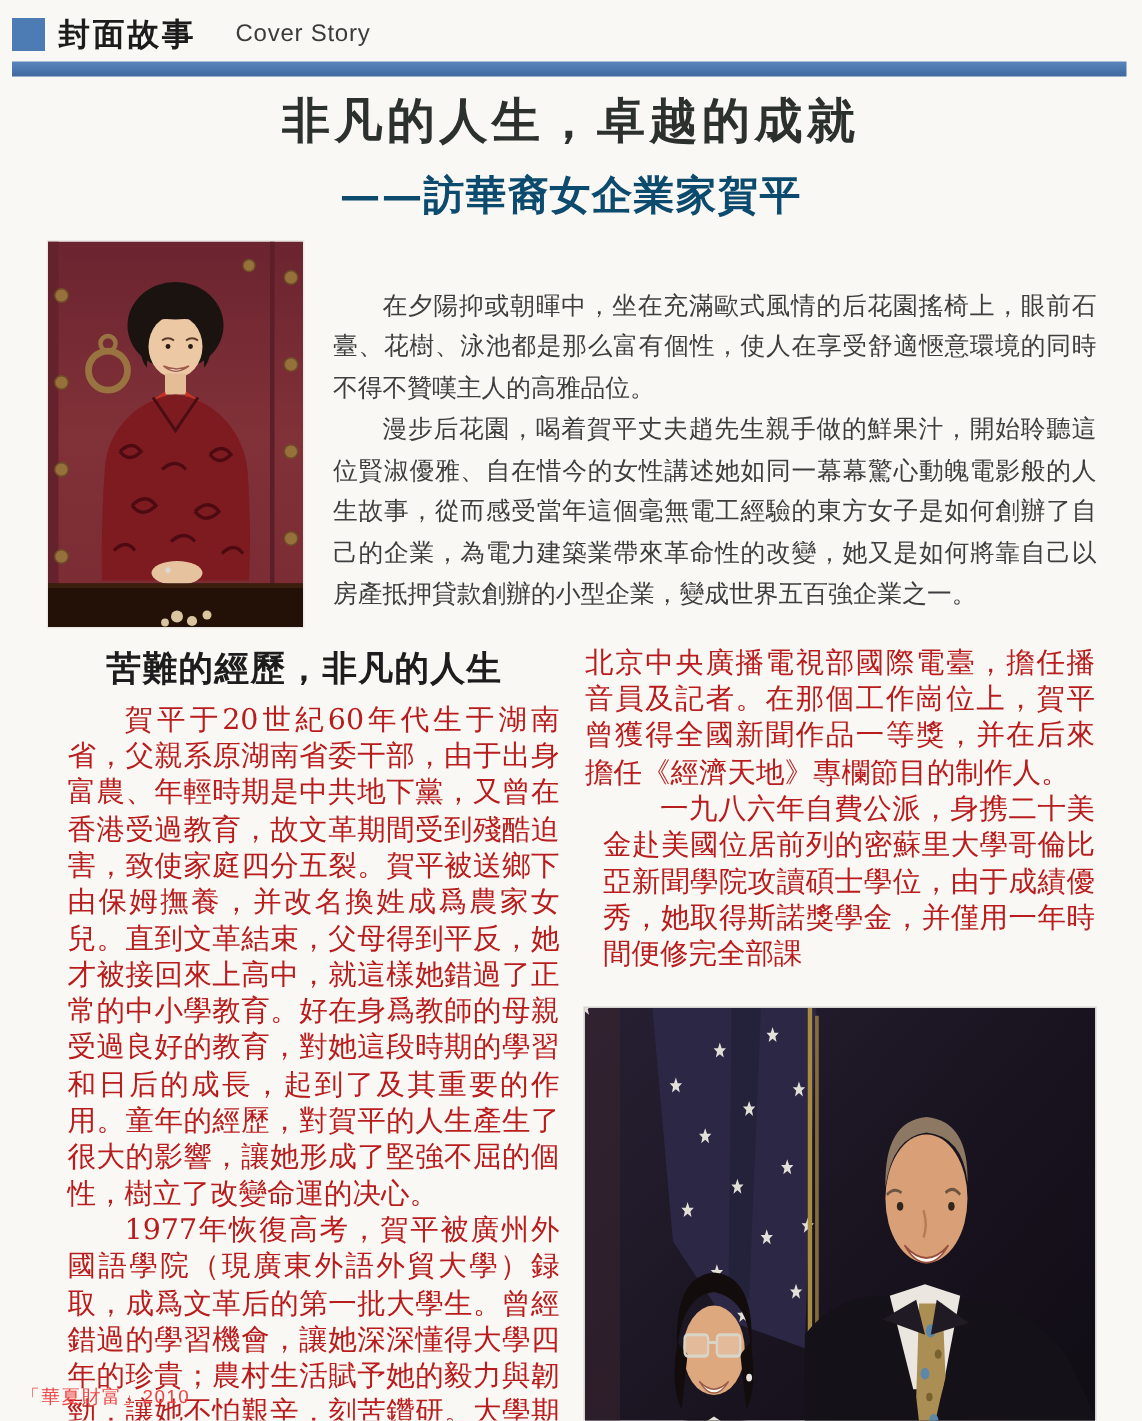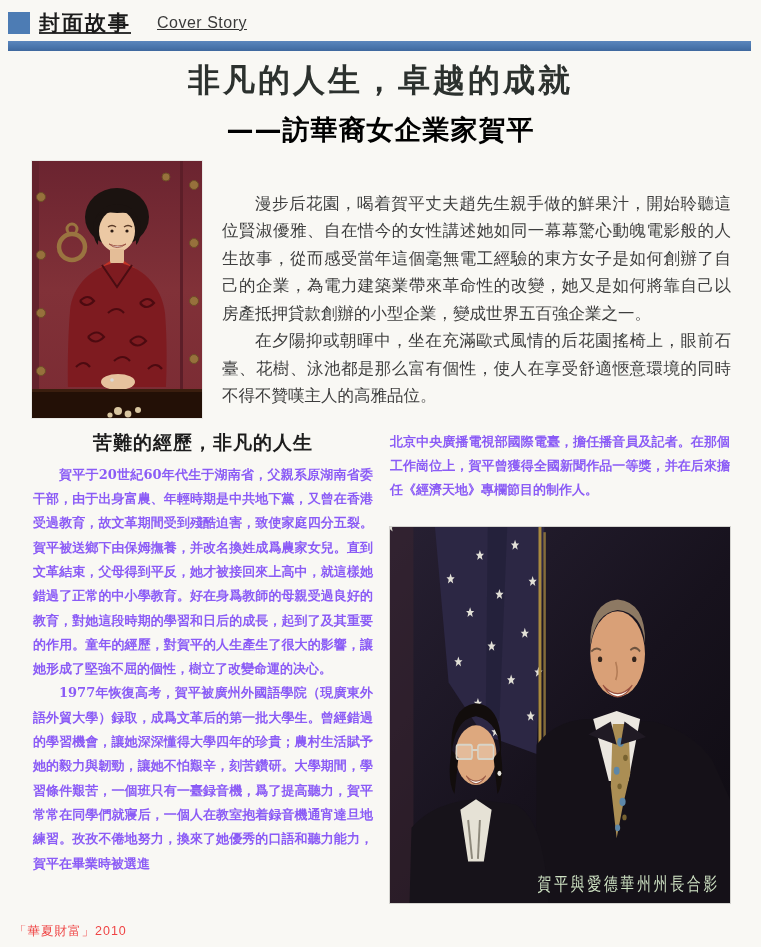--- a/index.html
+++ b/index.html
@@ -6,21 +6,21 @@
   html,body { width:761px; height:947px; }
   body {
     background:#f9f8f4;
     font-family:"DejaVu Serif", serif;
     position:relative;
     overflow:hidden;
     color:#333;
   }
   
   .header { padding:9px 8px 0 8px; }
-  .header-row { display:flex; align-items:center;text-decoration:underline; }
+  .header-row { display:flex; align-items:center; }
   .hdr-square { width:22px; height:22px; background:#4d7cb4; flex:none; }
   .hdr-cn {
     font-family:"Liberation Sans", sans-serif;
     font-weight:bold; font-size:21px; color:#1c1c1c;
     margin-left:9px; letter-spacing:2px;
   }
   .hdr-en {
     font-family:"Liberation Sans", sans-serif;
     font-size:16px; color:#3b3b3b; margin-left:26px; letter-spacing:0.5px;
   }
@@ -31,45 +31,44 @@
   
   .title {
     margin-top:11px; text-align:center;
     font-family:"Liberation Sans", sans-serif;
     font-weight:bold; font-size:32px; line-height:1.15;
     color:#2c312e; letter-spacing:3px;
   }
   .subtitle {
     margin-top:13px; text-align:center; 
     font-family:"DejaVu Serif", serif;
-    font-weight:bold; font-size:27px; color:#000000; letter-spacing:1px;
+    font-weight:bold; font-size:27px; color:#0c4a6e; letter-spacing:1px;
   }
   
   .intro-row { display:flex; margin:13px 30px 0 32px; gap:20px; align-items:flex-start; }
   .photo1 { width:170px; height:257px; flex:none; box-shadow:0 0 0 1px rgba(0,0,0,0.06); }
   .photo1 svg { display:block; width:100%; height:100%; }
   .intro-text {
     flex:1; padding-top:29px;
     font-size:16.5px; line-height:27.5px; color:#3e3e3e;
     text-align:justify;
   }
   .intro-text p { text-indent:2em; }
   
   .cols { display:flex; gap:17px; margin:12px 31px 0 33px; }
   .col { width:50%; }
   .col-heading {
-    text-align:center; font-weight:bold; font-size:19px; color:#1d1d1d;
+    text-align:center; font-weight:bold; font-size:23px; color:#1d1d1d;
     letter-spacing:1px; margin-bottom:7px;
   }
   .col p {
-    font-size:13px; line-height:24.3px; color:#8b5cf6;
+    font-size:19px; line-height:24.3px; color:#b91c1c;
     text-align:justify;
-    font-weight:bold;
-  }
-  .col p.indent { text-indent:2em; }
+  }
+  .col p.indent { text-indent:2em;margin-left:12px; }
   .photo2 { width:100%; height:376px; margin-top:24px; box-shadow:0 0 0 1px rgba(0,0,0,0.15); }
   .photo2 svg { display:block; width:100%; height:100%; }
   
   .footer {
     position:absolute; left:14px; bottom:7px;
     font-family:"Liberation Sans", sans-serif;
     font-size:12.5px; color:#ef4444; letter-spacing:1px;
   }
 </style>
 </head>
@@ -158,35 +157,36 @@
       <g fill="#d9c6a0">
         <circle cx="86" cy="250" r="4"></circle>
           <circle cx="96" cy="253" r="3.4"></circle>
         <circle cx="106" cy="249" r="3"></circle>
           <circle cx="78" cy="254" r="2.6"></circle>
       </g>
     </svg>
   </div>
 
   <div class="intro-text">
+    <p>在夕陽抑或朝暉中，坐在充滿歐式風情的后花園搖椅上，眼前石臺、花樹、泳池都是那么富有個性，使人在享受舒適愜意環境的同時不得不贊嘆主人的高雅品位。</p>
     <p>漫步后花園，喝着賀平丈夫趙先生親手做的鮮果汁，開始聆聽這位賢淑優雅、自在惜今的女性講述她如同一幕幕驚心動魄電影般的人生故事，從而感受當年這個毫無電工經驗的東方女子是如何創辦了自己的企業，為電力建築業帶來革命性的改變，她又是如何將靠自己以房產抵押貸款創辦的小型企業，變成世界五百強企業之一。</p>
-    <p>在夕陽抑或朝暉中，坐在充滿歐式風情的后花園搖椅上，眼前石臺、花樹、泳池都是那么富有個性，使人在享受舒適愜意環境的同時不得不贊嘆主人的高雅品位。</p>
   </div>
 </div>
 
 <div class="cols">
 
   <div class="col">
     <div class="col-heading">苦難的經歷，非凡的人生</div>
     <p class="indent">賀平于20世紀60年代生于湖南省，父親系原湖南省委干部，由于出身富農、年輕時期是中共地下黨，又曾在香港受過教育，故文革期間受到殘酷迫害，致使家庭四分五裂。賀平被送鄉下由保姆撫養，并改名換姓成爲農家女兒。直到文革結束，父母得到平反，她才被接回來上高中，就這樣她錯過了正常的中小學教育。好在身爲教師的母親受過良好的教育，對她這段時期的學習和日后的成長，起到了及其重要的作用。童年的經歷，對賀平的人生產生了很大的影響，讓她形成了堅強不屈的個性，樹立了改變命運的决心。</p>
     <p class="indent">1977年恢復高考，賀平被廣州外國語學院（現廣東外語外貿大學）録取，成爲文革后的第一批大學生。曾經錯過的學習機會，讓她深深懂得大學四年的珍貴；農村生活賦予她的毅力與韌勁，讓她不怕艱辛，刻苦鑽研。大學期間，學習條件艱苦，一個班只有一臺録音機，爲了提高聽力，賀平常常在同學們就寢后，一個人在教室抱着録音機通宵達旦地練習。孜孜不倦地努力，換來了她優秀的口語和聽力能力，賀平在畢業時被選進</p>
   </div>
 
   <div class="col">
     <p>北京中央廣播電視部國際電臺，擔任播音員及記者。在那個工作崗位上，賀平曾獲得全國新聞作品一等獎，并在后來擔任《經濟天地》專欄節目的制作人。</p>
+    <p class="indent">一九八六年自費公派，身携二十美金赴美國位居前列的密蘇里大學哥倫比亞新聞學院攻讀碩士學位，由于成績優秀，她取得斯諾獎學金，并僅用一年時間便修完全部課</p>
 
     <div class="photo2">
       <svg viewBox="0 0 348 290" preserveAspectRatio="none">
         <defs>
           <linearGradient id="bgG" x1="0" y1="0" x2="1" y2="1">
             <stop offset="0" stop-color="#272033"></stop>
             <stop offset="0.55" stop-color="#17121d"></stop>
             <stop offset="1" stop-color="#0e0b11"></stop>
           </linearGradient>
           <path id="st" d="M0,-4.2 L1.25,-1.3 4.2,-1.3 1.9,0.6 2.7,3.5 0,1.75 -2.7,3.5 -1.9,0.6 -4.2,-1.3 -1.25,-1.3 Z" fill="#eceadf"></path>

